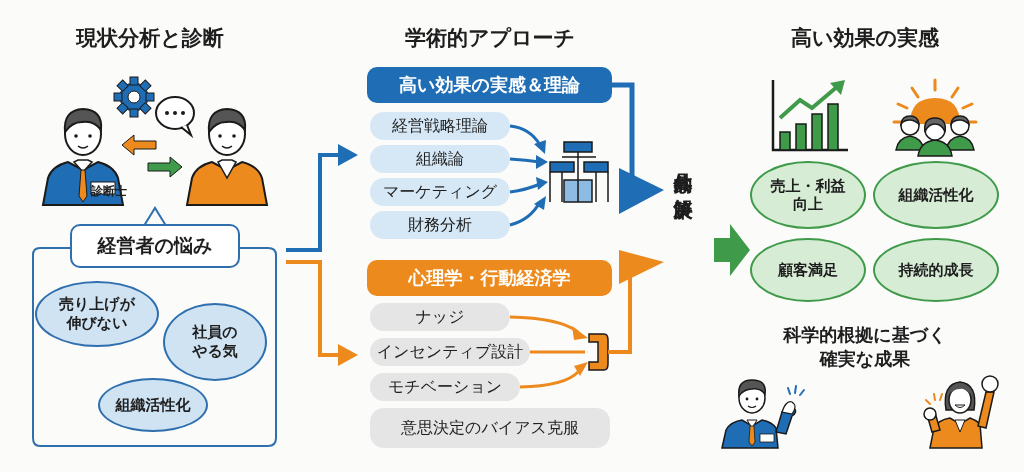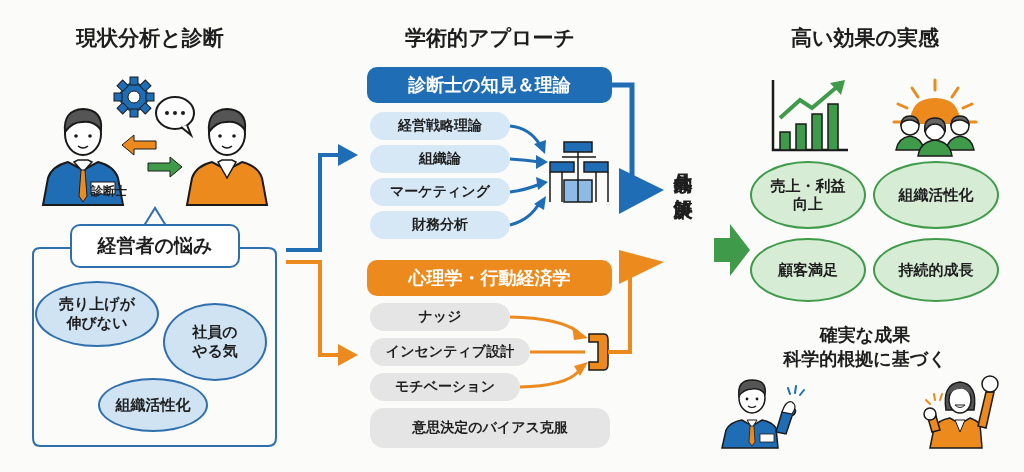--- a/index.html
+++ b/index.html
@@ -1,20 +1,20 @@
 <!DOCTYPE html>
 <html><head>
 <meta charset="utf-8">
 <style>
   * { box-sizing: border-box; margin: 0; padding: 0; }
   html, body { width: 1024px; height: 472px; background: #fbfbfa; overflow: hidden; }
   body { position: relative; font-family: "DejaVu Sans", "Liberation Sans", sans-serif; color: #1e1e1e; }
   .abs { position: absolute; }
   .title { font-weight: bold; font-size: 21px; text-align: center; white-space: nowrap; }
-  .pill { position: absolute; border-radius: 14px; display: flex; align-items: center; justify-content: center; font-weight: bold; font-size: 14px; white-space: nowrap; }
+  .pill { position: absolute; border-radius: 14px; display: flex; align-items: center; justify-content: center; font-weight: normal; font-size: 16px; white-space: nowrap; }
   .pill-blue { background: #d6e8f6; }
   .pill-orange { background: #e5e5e5; }
   .header-blue { position: absolute; background: #1f6db5; color: #fff; border-radius: 10px; font-weight: bold; font-size: 18px; display: flex; align-items: center; justify-content: center; }
   .header-orange { position: absolute; background: #ec8a1e; color: #fff; border-radius: 10px; font-weight: bold; font-size: 18px; display: flex; align-items: center; justify-content: center; }
   .ellipse-blue { position: absolute; background: #cfe3f3; border: 2px solid #2f6fae; border-radius: 50%; display: flex; align-items: center; justify-content: center; text-align: center; font-weight: bold; font-size: 15px; line-height: 1.25; }
   .ellipse-green { position: absolute; background: #d6ecd4; border: 2px solid #3f9a4a; border-radius: 50%; display: flex; align-items: center; justify-content: center; text-align: center; font-weight: bold; font-size: 15px; line-height: 1.2; }
   .vertical { writing-mode: vertical-rl; font-weight: bold; font-size: 19px; letter-spacing: 1px; }
   svg { position: absolute; overflow: visible; }
 </style>
 </head>
@@ -89,21 +89,21 @@
 やる気</div>
 <div class="ellipse-blue" style="left:98px;top:378px;width:110px;height:54px;">組織活性化</div>
 
 <svg style="left:0;top:0;" width="1024" height="472">
   <path d="M286 250 L320 250 L320 155 L345 155" fill="none" stroke="#1f6db5" stroke-width="4"></path>
   <path d="M338 144 L358 155 L338 166 Z" fill="#1f6db5"></path>
   <path d="M286 262 L320 262 L320 355 L345 355" fill="none" stroke="#ec8a1e" stroke-width="4"></path>
   <path d="M338 344 L358 355 L338 366 Z" fill="#ec8a1e"></path>
 </svg>
 
-<div class="header-blue" style="left:367px;top:67px;width:245px;height:36px;">診断士の知見＆理論</div>
+<div class="header-blue" style="left:367px;top:67px;width:245px;height:36px;">高い効果の実感＆理論</div>
 <div class="pill pill-blue" style="left:370px;top:112px;width:140px;height:28px;">経営戦略理論</div>
 <div class="pill pill-blue" style="left:370px;top:145px;width:140px;height:28px;">組織論</div>
 <div class="pill pill-blue" style="left:370px;top:178px;width:140px;height:28px;">マーケティング</div>
 <div class="pill pill-blue" style="left:370px;top:211px;width:140px;height:28px;">財務分析</div>
 
 <svg style="left:0;top:0;" width="1024" height="472">
   <g fill="none" stroke="#1f6db5" stroke-width="3">
     <path d="M510 126 Q530 128 540 145"></path>
     <path d="M510 159 Q526 160 540 162"></path>
     <path d="M510 192 Q526 190 540 184"></path>
@@ -191,22 +191,22 @@
   </g>
 </svg>
 
 <div class="ellipse-green" style="left:750px;top:161px;width:116px;height:68px;white-space:pre-line;">売上・利益
 向上</div>
 <div class="ellipse-green" style="left:873px;top:161px;width:126px;height:68px;">組織活性化</div>
 <div class="ellipse-green" style="left:750px;top:238px;width:116px;height:64px;">顧客満足</div>
 <div class="ellipse-green" style="left:873px;top:238px;width:126px;height:64px;">持続的成長</div>
 
 <div class="abs" style="left:760px;top:323px;width:210px;text-align:center;font-weight:bold;font-size:18px;line-height:24px;">
+  <div>科学的根拠に基づく</div>
   <div>確実な成果</div>
-  <div>科学的根拠に基づく</div>
 </div>
 
 <svg style="left:720px;top:366px;" width="90" height="82" viewBox="0 0 90 82">
   <path d="M2 82 L6 64 Q10 56 22 54 L32 60 L42 54 Q52 56 56 62 L58 82 Z" fill="#1f6db5" stroke="#1a1a1a" stroke-width="1.5"></path>
   <path d="M27 54 L32 62 L37 54 Z" fill="#fff" stroke="#1a1a1a" stroke-width="1"></path>
   <path d="M30 60 L34 60 L35 76 L32 80 L29 76 Z" fill="#ec8a1e" stroke="#1a1a1a" stroke-width="0.8"></path>
   <ellipse cx="32" cy="32" rx="13" ry="15" fill="#fff" stroke="#1a1a1a" stroke-width="1.5"></ellipse>
   <path d="M19 30 Q17 14 32 14 Q47 14 45 28 Q40 22 32 23 Q24 23 19 30 Z" fill="#555" stroke="#1a1a1a" stroke-width="1.5"></path>
   <circle cx="27" cy="33" r="1.4" fill="#1a1a1a"></circle>
     <circle cx="37" cy="33" r="1.4" fill="#1a1a1a"></circle>

